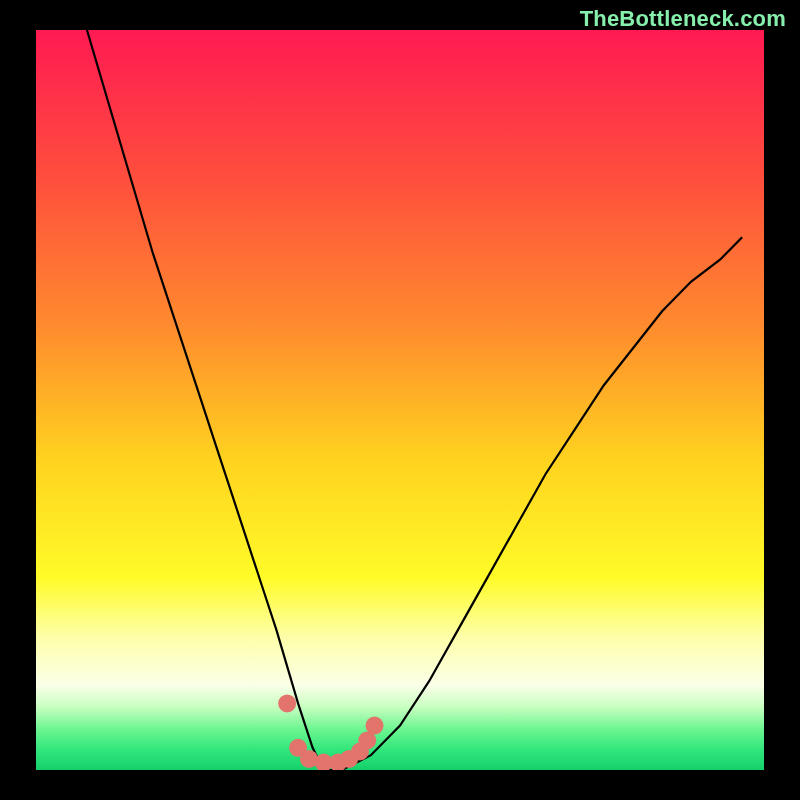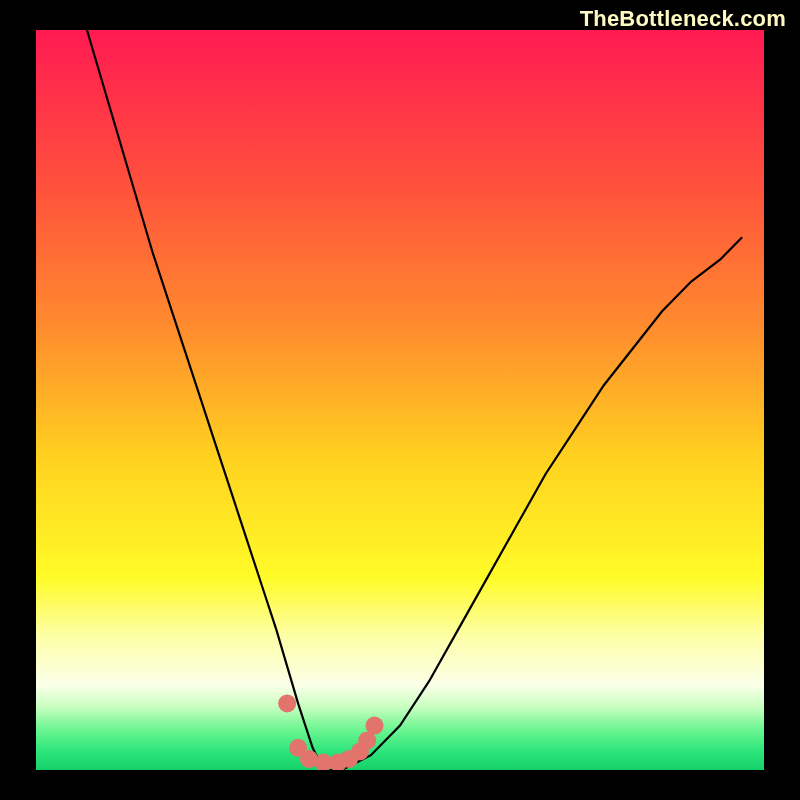--- a/index.html
+++ b/index.html
@@ -18,21 +18,21 @@
     height: 800px;
     background: #000;
   }
   .watermark {
     position: absolute;
     top: 6px;
     right: 14px;
     font-family: Arial, Helvetica, sans-serif;
     font-size: 22px;
     font-weight: 600;
-    color: #fef9c3;
+    color: #86efac;
     letter-spacing: 0.2px;
     z-index: 5;
   }
   svg.chart {
     position: absolute;
     top: 0;
     left: 0;
     width: 800px;
     height: 800px;
   }

